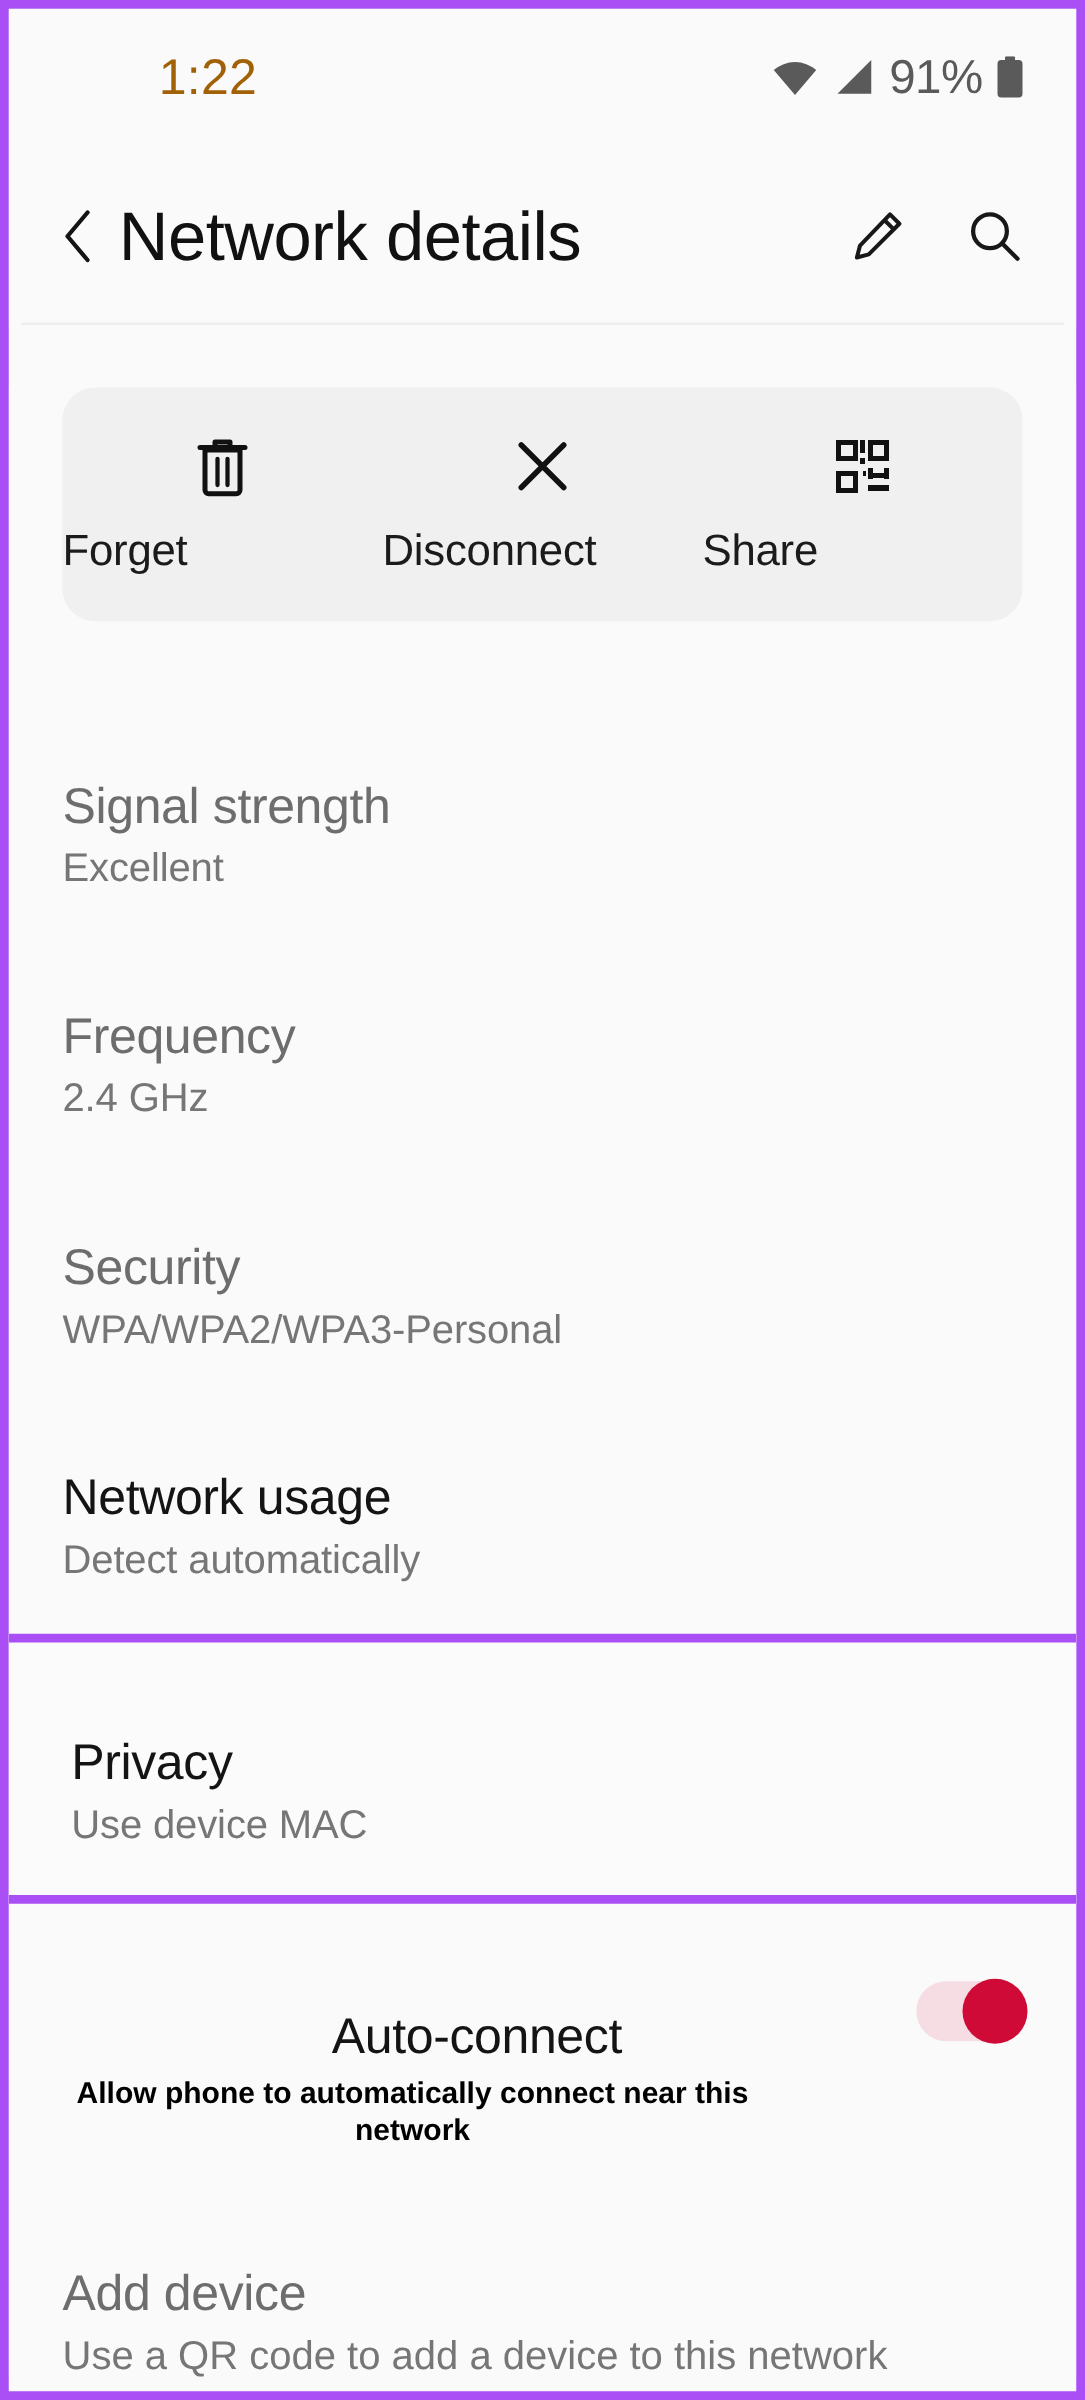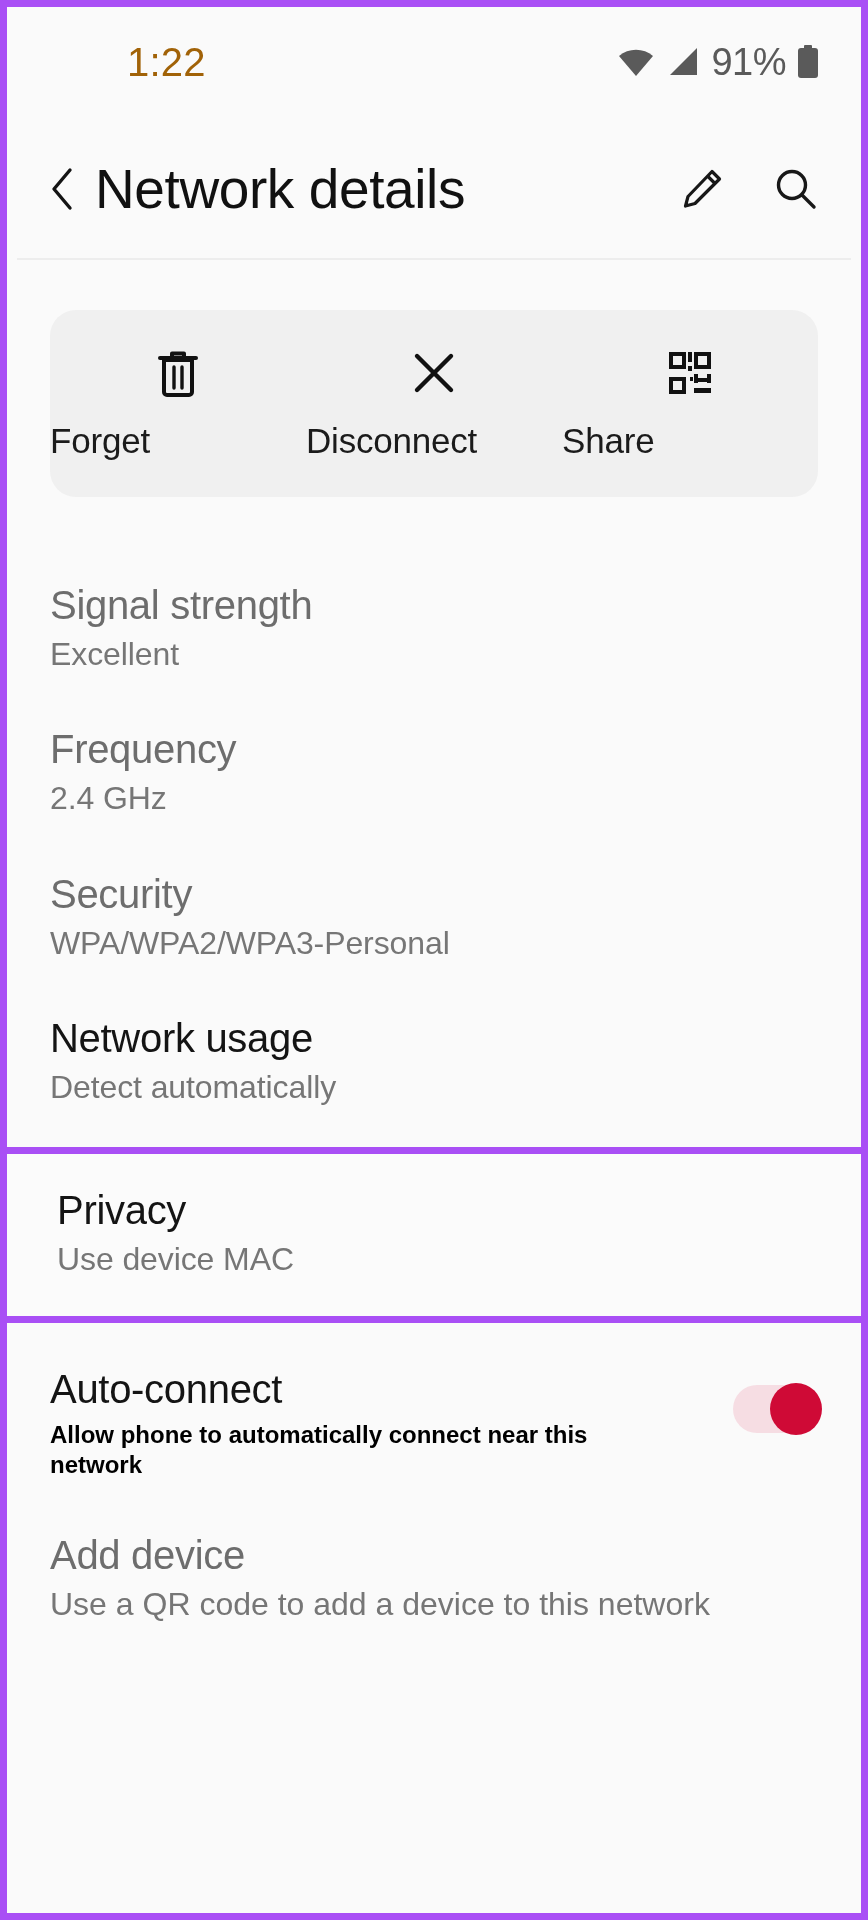--- a/index.html
+++ b/index.html
@@ -97,21 +97,21 @@
   }
 
   
   .rows{ padding:0 0 0 0; }
   .row{
     padding:0 43px;
     cursor:default;
   }
   .row.clickable{ cursor:pointer; }
   .row-title{
-    font-size:40px; letter-spacing:-.3px; font-weight:400;
+    font-size:40px; letter-spacing:-.3px; font-weight:400;margin-top:40px;
   }
   .row-title.muted{ color:#6d6d6d; }
   .row-title.dark{ color:#141414; }
   .row-sub{
     font-size:32px; color:#767676; letter-spacing:-.1px;
     margin-top:7px; line-height:1.2;
   }
 
   .row.r-signal   { padding-top:86px; }
   .row.r-freq     { padding-top:54px; }
@@ -121,21 +121,21 @@
   
   .row-highlight{
     border:7px solid #a94ff5;
     margin:0 -7px;
     padding:34px 50px 38px 50px;
     background:#fbfbfb;
   }
 
   .row.r-auto{
     padding-top:44px;
-    display:flex; align-items:flex-start; gap:20px;
+    display:flex; align-items:flex-start; gap:20px;text-align:center;
   }
   .auto-text{ flex:1 1 auto; }
   .auto-desc{
     font-size:24px; color:#000000; line-height:1.24;
     margin-top:8px; max-width:560px;font-weight:bold;
   }
 
   
   .toggle{
     flex:0 0 auto;

